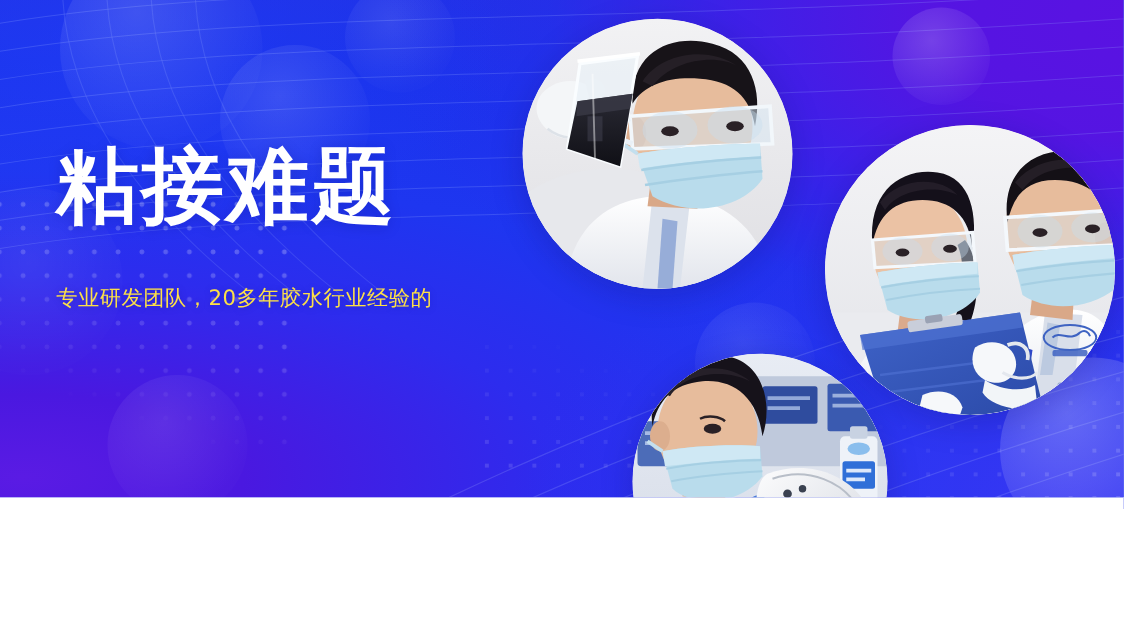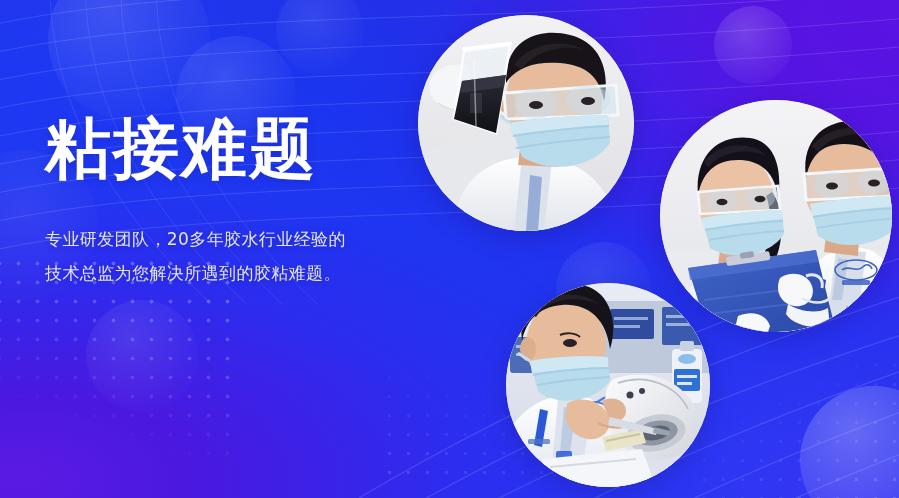--- a/index.html
+++ b/index.html
@@ -4,21 +4,21 @@
 <style>
   html, body {
     margin: 0;
     padding: 0;
     background: #ffffff;
   }
 
   .banner {
     position: relative;
     width: 899px;
-    height: 498px;
+    height: 398px;
     overflow: hidden;
     font-family: "DejaVu Sans", "Liberation Sans", sans-serif;
     background: #2030E8;
   }
 
   
   .bg-base {
     position: absolute;
     inset: 0;
     background:
@@ -135,21 +135,21 @@
     position: absolute;
     left: 2px;
     bottom: 4px;
     width: 278px;
     height: 13px;
     background: #15E7F0;
     z-index: -1;
   }
   .subcopy {
     margin-top: 34px;
-    color: #e5e5e5;
+    color: #fde047;
     font-size: 17px;
     line-height: 34px;
     letter-spacing: 0.4px;
     white-space: nowrap;
     font-weight: normal;
     text-shadow: 0 1px 6px rgba(10,20,120,0.25);
   }
 
   
   .photo {
@@ -221,21 +221,20 @@
   <div class="soft-circle sc-h"></div>
 
   <div class="dots dots-bl"></div>
   <div class="dots dots-br"></div>
   <div class="dots dots-mid"></div>
 
   <div class="copy">
     <div class="headline">粘接难题</div>
     <div class="subcopy">
       <div>专业研发团队，20多年胶水行业经验的</div>
-      <div>技术总监为您解决所遇到的胶粘难题。</div>
     </div>
   </div>
 
   <div class="photo photo-beaker">
     <svg viewBox="0 0 216 216">
       <defs>
         <clipPath id="cl1">
             <circle cx="108" cy="108" r="108"></circle>
           </clipPath>
         <linearGradient id="bgw1" x1="0" y1="0" x2="0" y2="1">

